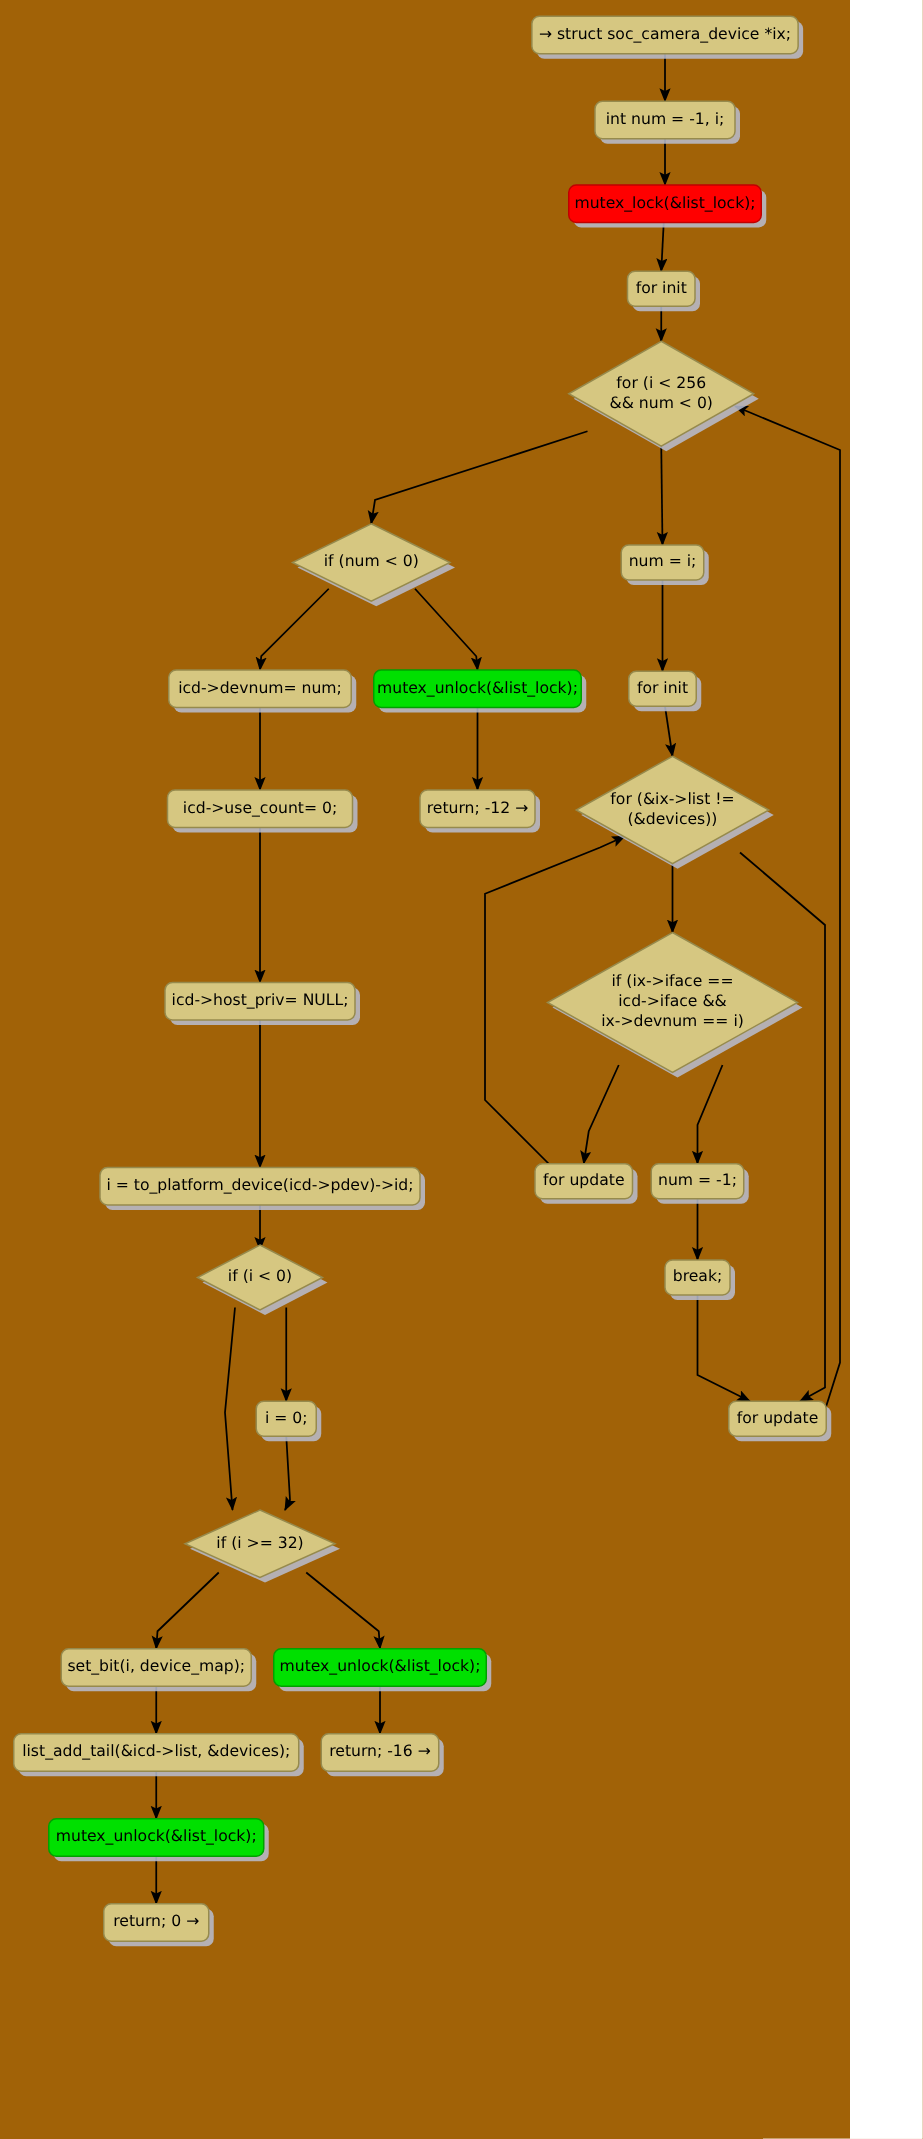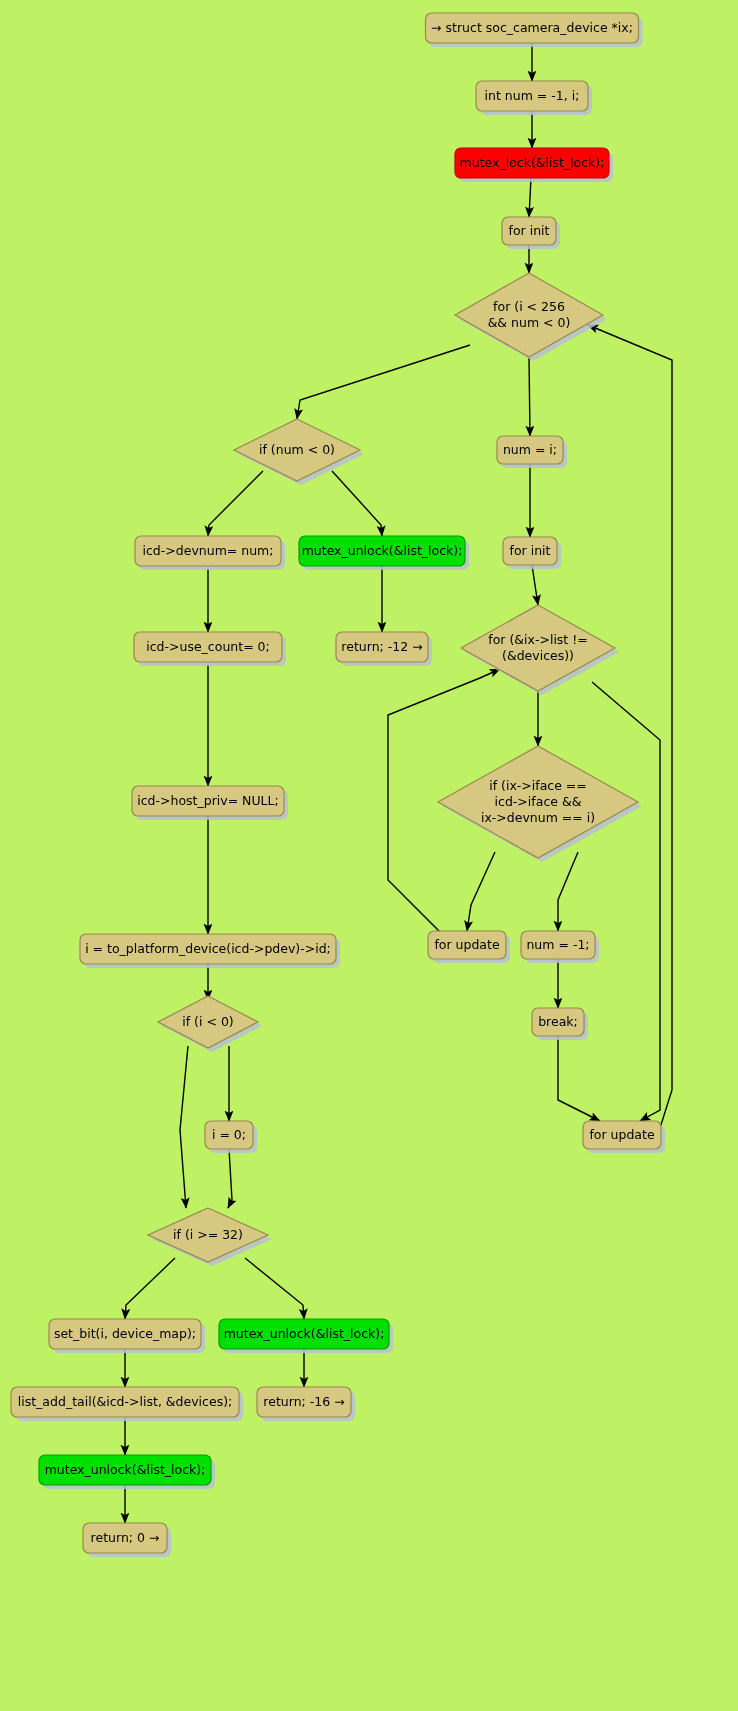--- a/index.html
+++ b/index.html
@@ -5,23 +5,23 @@
   html, body {
     margin: 0;
     padding: 0;
     background: #ffffff;
   }
   body {
     font-family: "DejaVu Sans", sans-serif;
   }
   #diagram-root {
     position: relative;
-    width: 738px;
+    width: 680px;
     height: 1711px;
-    background: #bef264;
+    background: #a16207;
     overflow: hidden;
   }
   svg.flow {
     display: block;
     width: 738px;
     height: 1711px;
   }
   .node-text {
     font-family: "DejaVu Sans", sans-serif;
     font-size: 12.5px;

